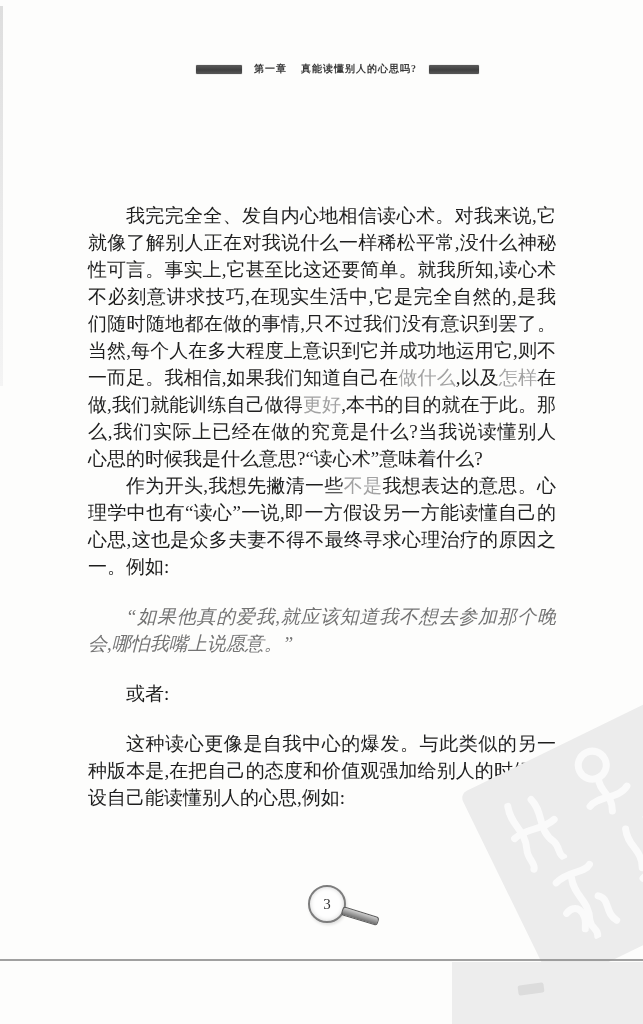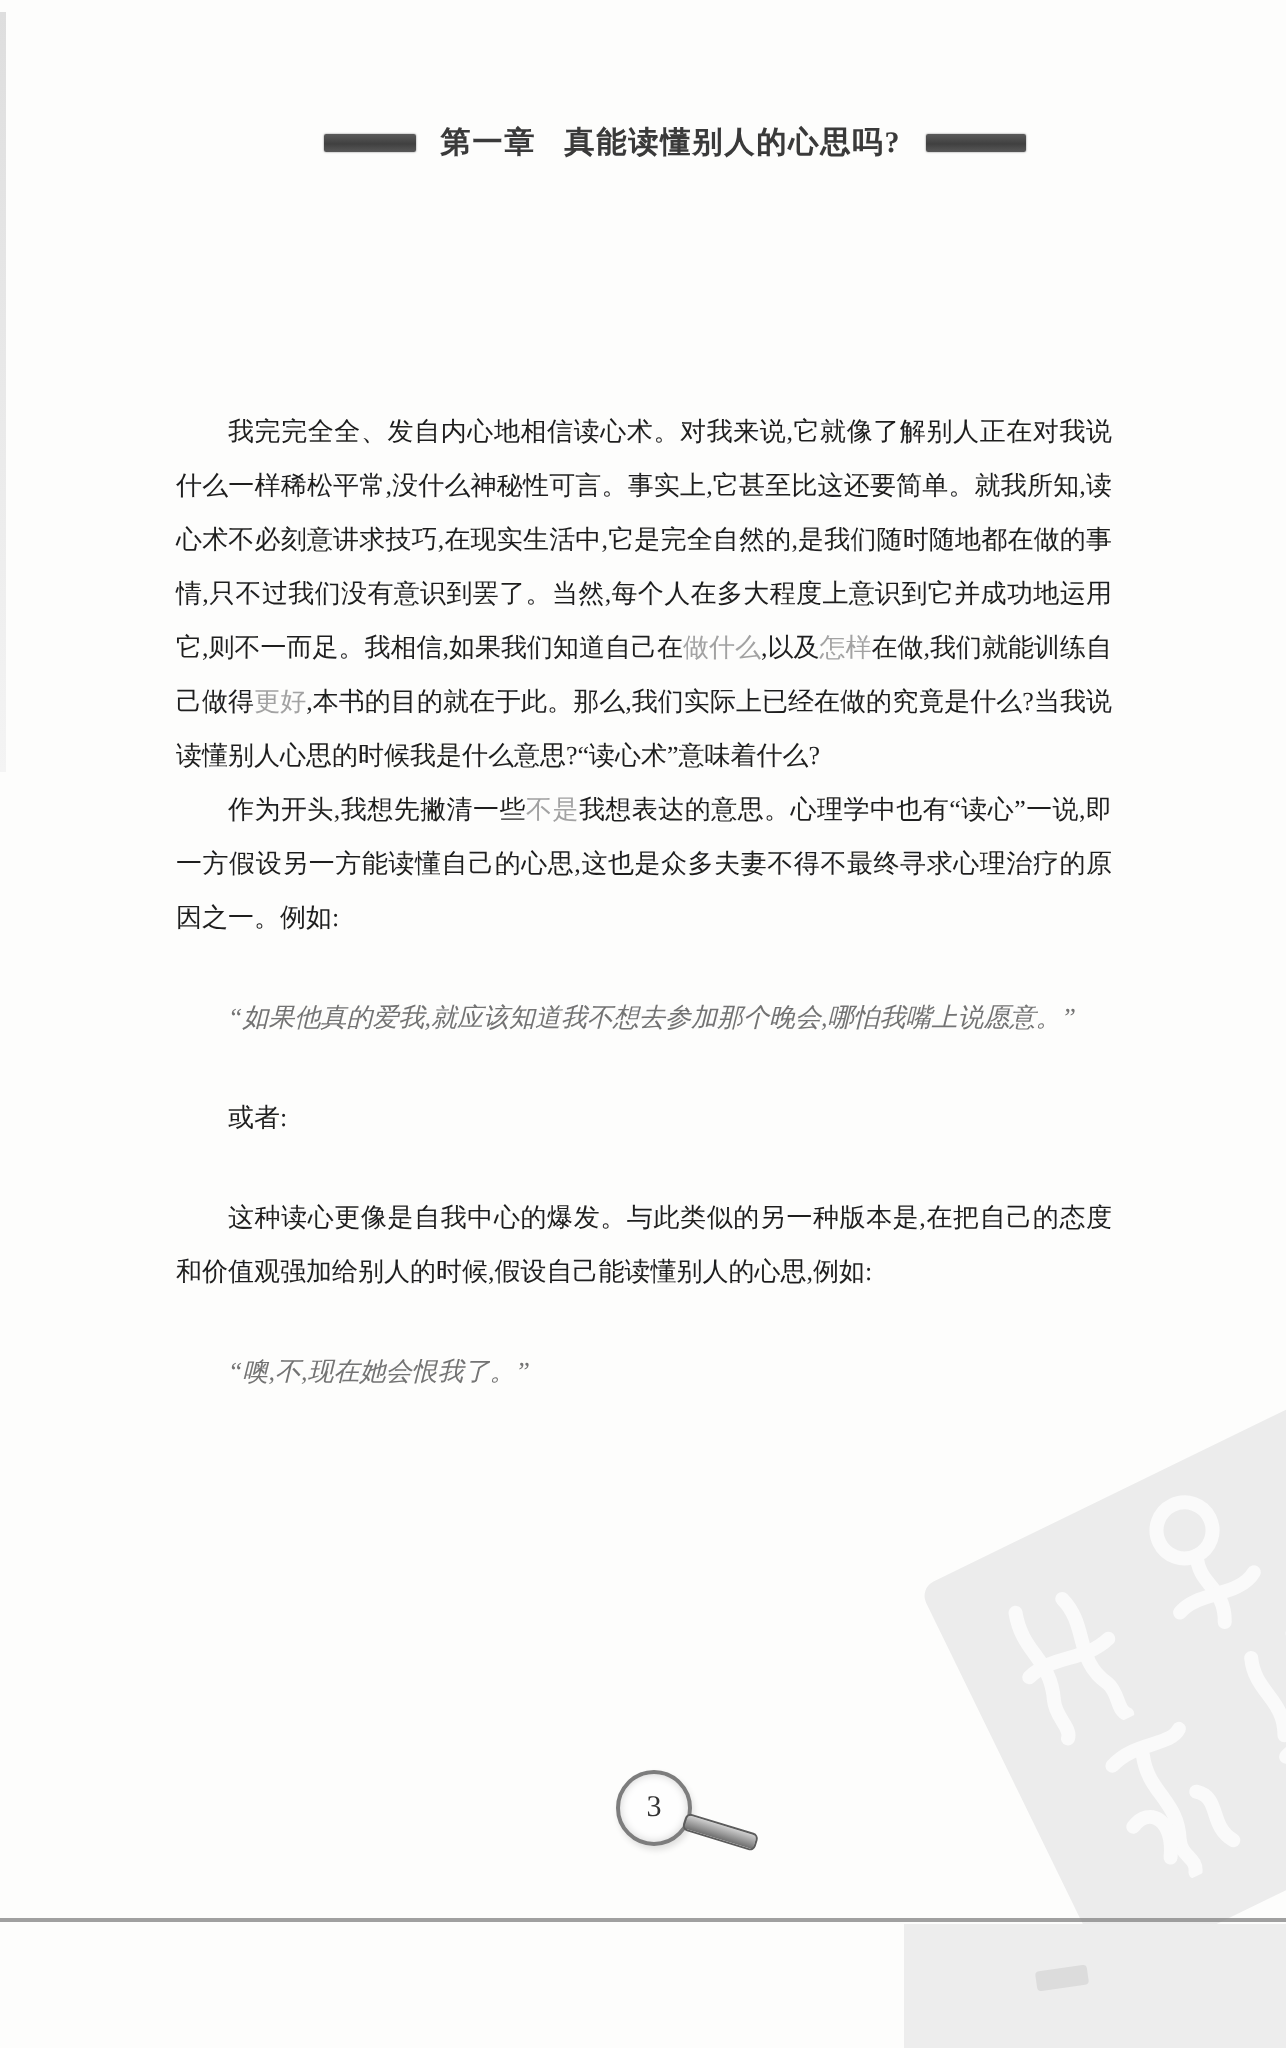--- a/index.html
+++ b/index.html
@@ -18,28 +18,28 @@
     transform:translateX(16px);
     gap:12px;
   }
   .header-bar{
     height:9px;background:linear-gradient(180deg,#5a5a5a,#404040 55%,#585858);
     border-radius:1px;box-shadow:0 0 1px #777;
   }
   .header-bar.left{width:46px;}
   .header-bar.right{width:50px;}
   .chapter-label,.chapter-title{
-    font-size:15px;font-weight:bold;color:#3a3a3a;
+    font-size:10px;font-weight:bold;color:#3a3a3a;
     letter-spacing:1px;white-space:nowrap;
   }
   .chapter-label{margin-right:2px;}
   
   .text-column{
     position:absolute;left:88px;top:202px;width:468px;
-    font-size:13px;line-height:27px;color:#1e1e1e;
+    font-size:19px;line-height:27px;color:#1e1e1e;
     text-align:justify;text-justify:inter-ideograph;font-family:Liberation Serif, serif;
   }
   .text-column p{margin:0;text-indent:2em;}
   .text-column p.sp{margin-top:23px;}
   .quote{
     font-style:italic;
     color:#737373;
   }
   .em-gray{color:#a2a2a2;}
   
@@ -94,21 +94,20 @@
     <span class="chapter-title">真能读懂别人的心思吗?</span>
     <span class="header-bar right"></span>
   </div>
 
   <div class="text-column" id="text-column">
       <p class="para"><span>我完完全全、发自内心地相信读心术。对我来说,它就像了解别人正在对我说什么一样稀松平常,没什么神秘性可言。事实上,它甚至比这还要简单。就我所知,读心术不必刻意讲求技巧,在现实生活中,它是完全自然的,是我们随时随地都在做的事情,只不过我们没有意识到罢了。当然,每个人在多大程度上意识到它并成功地运用它,则不一而足。我相信,如果我们知道自己在</span><span class="em-gray">做什么</span><span>,以及</span><span class="em-gray">怎样</span><span>在做,我们就能训练自己做得</span><span class="em-gray">更好</span><span>,本书的目的就在于此。那么,我们实际上已经在做的究竟是什么?当我说读懂别人心思的时候我是什么意思?“读心术”意味着什么?</span></p>
       <p class="para"><span>作为开头,我想先撇清一些</span><span class="em-gray">不是</span><span>我想表达的意思。心理学中也有“读心”一说,即一方假设另一方能读懂自己的心思,这也是众多夫妻不得不最终寻求心理治疗的原因之一。例如:</span></p>
       <p class="quote sp"><span>“如果他真的爱我,就应该知道我不想去参加那个晚会,哪怕我嘴上说愿意。”</span></p>
       <p class="para sp"><span>或者:</span></p>
       <p class="para sp"><span>这种读心更像是自我中心的爆发。与此类似的另一种版本是,在把自己的态度和价值观强加给别人的时候,假设自己能读懂别人的心思,例如:</span></p>
-      <p class="quote sp"><span>“噢,不,现在她会恨我了。”</span></p>
     </div>
 
   <div class="pageno-wrap">
     <div class="lens">
       <span>3</span>
     </div>
     <div class="lens-handle"></div>
   </div>
 
   <div class="stamp">

